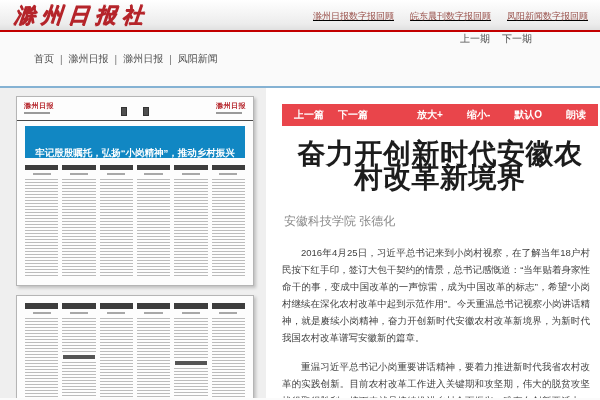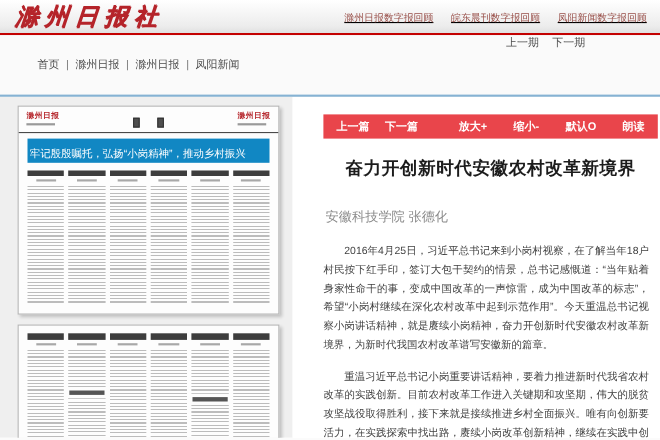--- a/index.html
+++ b/index.html
@@ -33,39 +33,39 @@
     box-shadow:2px 2px 3px rgba(0,0,0,0.20); cursor:pointer; }
   .np-page1 { height:190px; margin-bottom:9px; display:flex; flex-direction:column; }
   .np-page2 { height:130px; padding-top:7px; }
   .np-head { display:flex; justify-content:space-between; align-items:flex-start;
     padding:5px 7px 4px; border-bottom:1px solid #4a4a4a; }
   .np-mast { display:flex; flex-direction:column; align-items:flex-start; }
   .np-mast-txt { font-size:7px; font-weight:bold; color:#b5242a; letter-spacing:0.5px; line-height:8px; }
   .np-mast-sub { height:2px; width:26px; background:#9a9a9a; margin-top:2px; }
   .np-pagenav { display:flex; gap:16px; margin-top:5px; }
   .np-box { width:6px; height:9px; background:#4f4f4f; display:inline-block; border:1px solid #333; cursor:pointer; }
-  .np-banner { margin:5px 8px 7px; background:#1187c3; color:#fff; font-size:9.5px; font-weight:normal;
-    line-height:22px; height:22px; white-space:nowrap; overflow:hidden; padding:4px 2px; }
+  .np-banner { margin:5px 8px 7px; background:#1187c3; color:#fff; font-size:9.5px; font-weight:bold;
+    text-align:center; line-height:22px; height:22px; white-space:nowrap; overflow:hidden; padding:16px 2px; }
   .np-cols { flex:1; display:flex; gap:4px; padding:0 8px 8px; }
   .np-page2 .np-cols { height:116px; }
   .np-col { flex:1; display:flex; flex-direction:column; }
   .np-h { height:5px; background:#3d3d3d; margin-bottom:3px; }
   .np-page2 .np-h { height:6px; }
   .np-by { height:2px; background:#a8a8a8; width:55%; margin:0 auto 4px; }
   .np-t { flex:1; background:repeating-linear-gradient(180deg,#bcbcbc 0 1px,transparent 1px 3px); }
   .np-h2 { height:4px; background:#555; margin:3px 1px; }
 
   
-  .right-col { flex:1; padding:16px 2px 0 28px; background:#ffffff; }
+  .right-col { flex:1; padding:16px 2px 0 16px; background:#ffffff; }
   .article-toolbar { height:22px; background:#e9454b; color:#fff; display:flex;
     justify-content:space-between; align-items:center; padding:0 12px; font-size:10px; font-weight:bold; }
   .article-toolbar a { color:#fff; text-decoration:none; cursor:pointer; }
   .tb-left { display:flex; gap:14px; }
   .tb-right { display:flex; gap:24px; }
-  .article-title { font-size:16px; font-weight:bold; color:#1c1c1c; text-align:center;
+  .article-title { font-size:28px; font-weight:bold; color:#1c1c1c; text-align:center;
     margin:16px 4px 0; letter-spacing:0.5px; line-height:24px; }
   .article-byline { font-size:12px; color:#8a8a8a; margin:23px 0 0 2px; }
   .article-body { margin-top:14px; font-size:9.5px; color:#3f3f3f; line-height:17px;
     text-align:justify; padding-right:8px; }
   .article-body p { text-indent:2em; margin:12px 0 11px; }
 </style>
 </head>
 <body>
 
 <div class="page">

